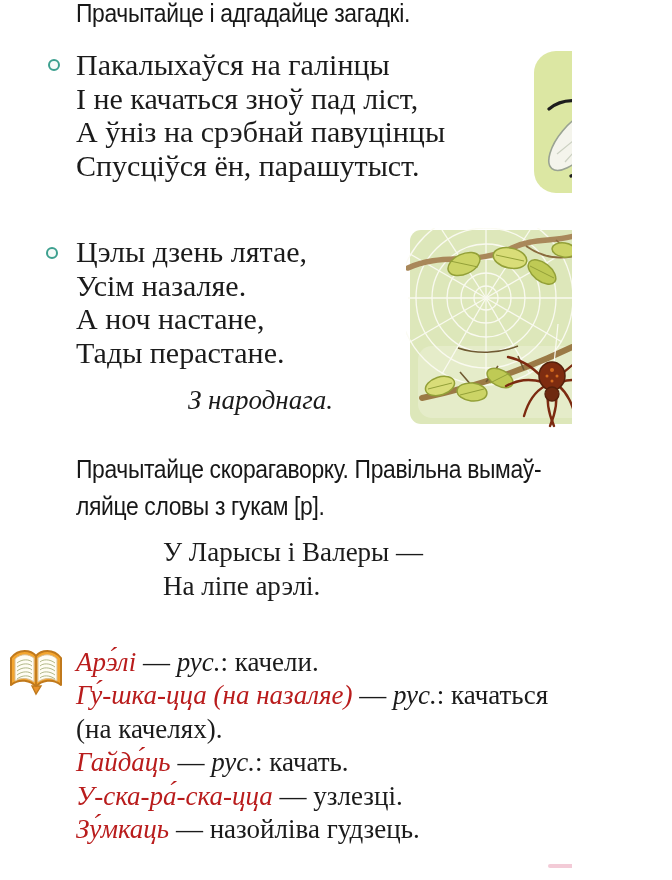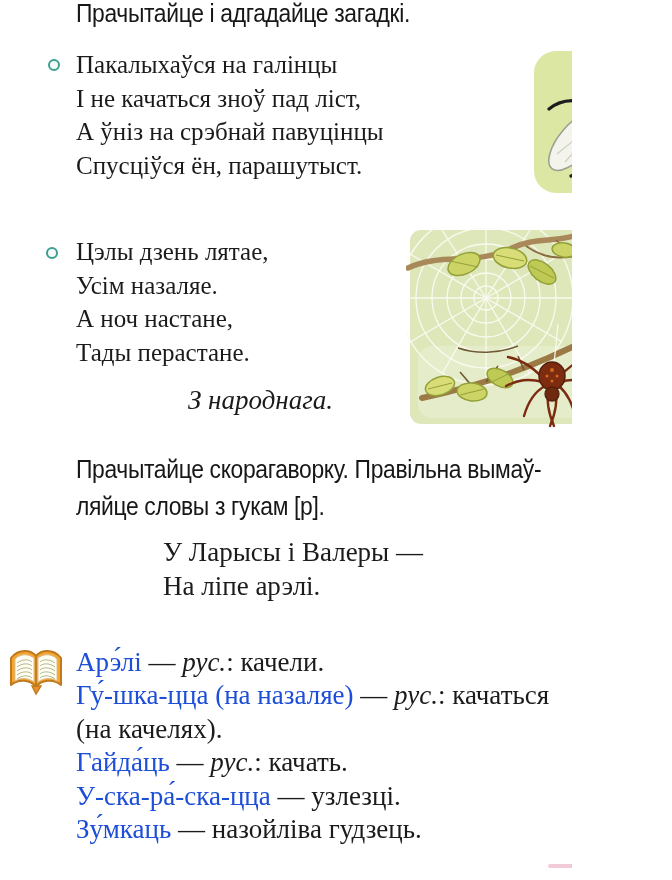--- a/index.html
+++ b/index.html
@@ -1,25 +1,25 @@
 <!DOCTYPE html>
 <html><head>
 <meta charset="utf-8">
 <style>
   html,body{margin:0;padding:0;background:#ffffff;}
   .page{position:relative;width:572px;height:880px;background:#ffffff;overflow:hidden;
         font-family:"Liberation Serif",serif;color:#1b1b1b;}
   .abs{position:absolute;}
   .sans{font-family:"Liberation Sans",sans-serif;font-size:26px;line-height:37px;
         letter-spacing:-0.4px;transform:scaleX(0.88);transform-origin:0 0;color:#171717;}
-  .serif-block{font-size:25px;line-height:33.5px;}
+  .serif-block{font-size:30px;line-height:33.5px;}
   .dict-block{font-size:27px;line-height:33.4px;}
   .tt-block{font-size:27px;line-height:34px;}
   .ital{font-style:italic;}
-  .teal{color:#1d4ed8;}
+  .teal{color:#b91c1c;font-style:italic;}
   .bullet{position:absolute;width:12px;height:12px;border:2.5px solid #3da08f;border-radius:50%;
           box-sizing:border-box;background:#f6fbf9;}
   .attribution{font-size:27px;font-style:italic;}
   .pagenum{font-size:30px;color:#111;}
   .pink-dash{position:absolute;width:38px;height:4px;background:#f3cbd7;border-radius:2px;}
 </style>
 </head>
 <body>
 
 <div class="page">

